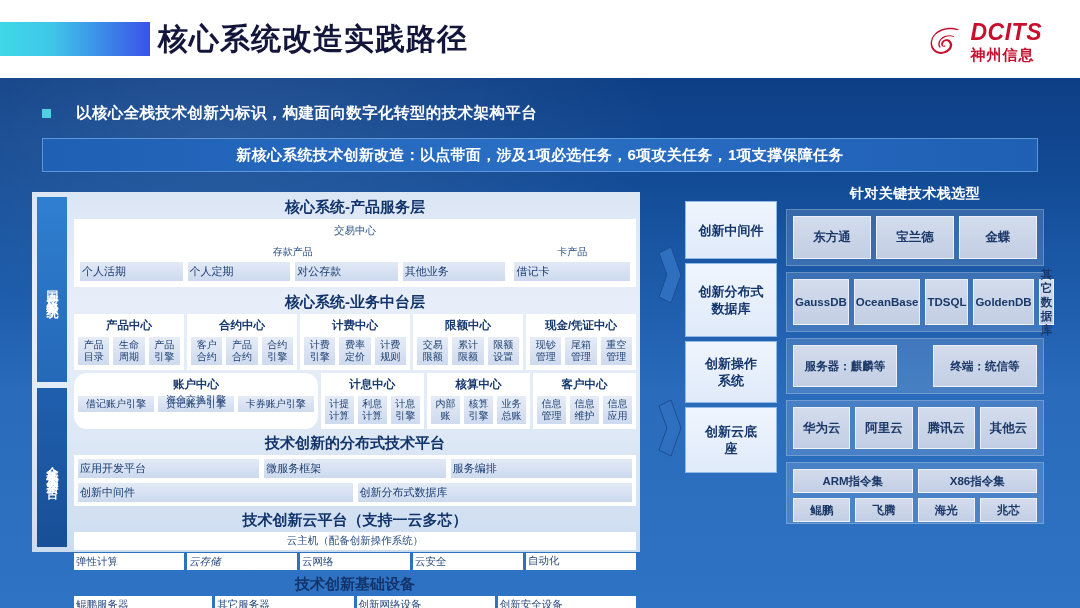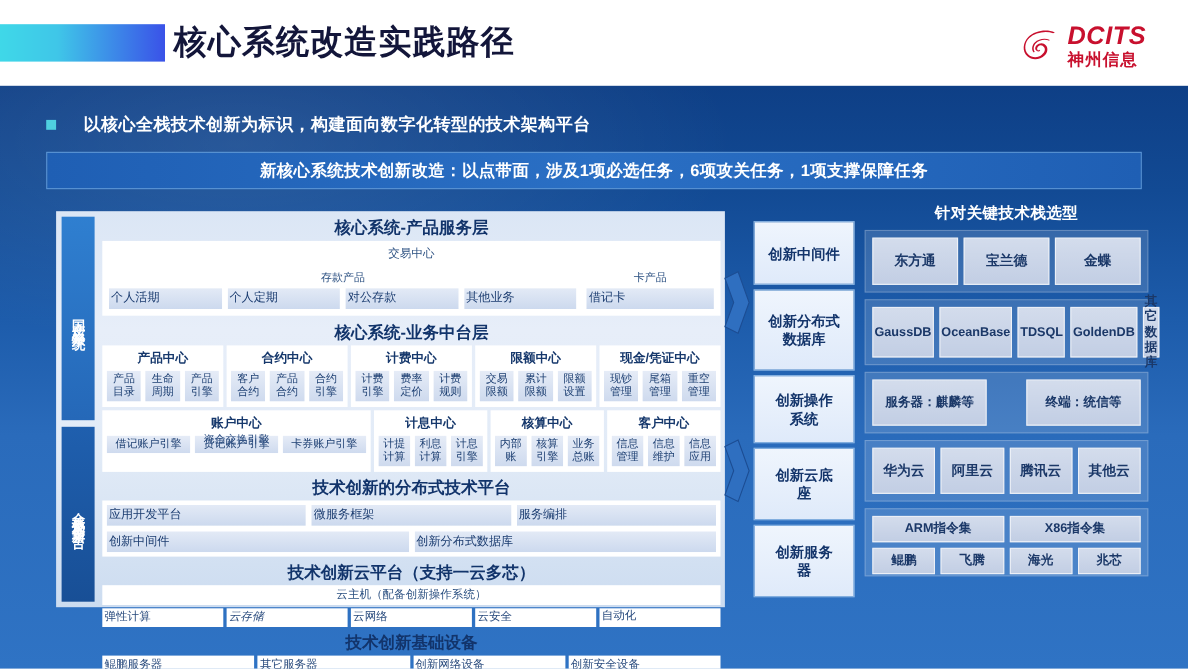--- a/index.html
+++ b/index.html
@@ -47,21 +47,21 @@
   .banner {
     position: absolute; left: 42px; top: 138px; width: 996px; height: 34px; z-index: 4;
     background: linear-gradient(90deg, #1f5fb4 0%, #2a6fc4 50%, #1f5fb4 100%);
     border: 1px solid #5c97d8;
     display: flex; align-items: center; justify-content: center;
   }
   .banner-txt { font-size: 15px; font-weight: bold; color: #ffffff; letter-spacing: 0.3px; }
 
   
   .left-panel {
-    position: absolute; left: 51px; top: 192px; width: 608px; height: 360px; z-index: 4;
+    position: absolute; left: 32px; top: 192px; width: 608px; height: 360px; z-index: 4;
     background: linear-gradient(180deg, #dbe6f5 0%, #e7eef9 30%, #e2ebf7 60%, #ccdcf0 100%);
   }
   .vlabel {
     position: absolute; left: 5px; width: 30px;
     display: flex; align-items: center; justify-content: center;
     color: #ffffff; font-size: 12px; font-weight: bold;
     writing-mode: vertical-rl; letter-spacing: 3px;
   }
   .vlabel-a { top: 5px; height: 185px; background: linear-gradient(180deg,#2f7fd0,#2568b8); }
   .vlabel-b { top: 196px; height: 159px; background: linear-gradient(180deg,#1f5fae,#184f96); }
@@ -88,21 +88,21 @@
 
   
   .mp-card { background:#ffffff; padding:3px 3px 4px; }
   .mp-card-title { text-align:center; font-size:11.5px; font-weight:bold; color:#16386c; padding:1px 0 3px; }
   .mp-sub { display:flex; gap:2px; }
   .mp-sub > div {
     flex:1; background: linear-gradient(180deg,#e6ecf7,#cedaee);
     text-align:center; font-size:10px; color:#1d3f72; line-height:12px; padding:2px 1px;
     border:1px solid #fff;
   }
-  .acct-wide { position: relative; }
+  .acct-wide { position: relative; border-radius: 13px; }
   .acct-overlay {
     position:absolute; left:0; right:0; top:1px; text-align:center;
     font-size:10px; color:#2b4d80; pointer-events:none;
   }
 
   
   .tb { margin-top: 2px; }
   .tb-inner { background:#ffffff; padding:3px; }
 
   
@@ -351,22 +351,20 @@
   </svg>
 
   <div class="midcol">
     <div class="mid-box" style="height:58px;">创新中间件</div>
     <div class="mid-box" style="height: 74px; white-space: pre-line;">创新分布式
 数据库</div>
     <div class="mid-box" style="height: 62px; white-space: pre-line;">创新操作
 系统</div>
     <div class="mid-box" style="height: 66px; white-space: pre-line;">创新云底
 座</div>
-    <div class="mid-box" style="height: 66px; white-space: pre-line;">创新服务
-器</div>
   </div>
 
   <div class="rightcol">
     <div class="rc-title">针对关键技术栈选型</div>
 
     <div class="rc-panel" style="height:57px;">
       <div class="rrow" style="height:100%;">
         <div class="tile mid">东方通</div>
         <div class="tile mid">宝兰德</div>
         <div class="tile mid">金蝶</div>

